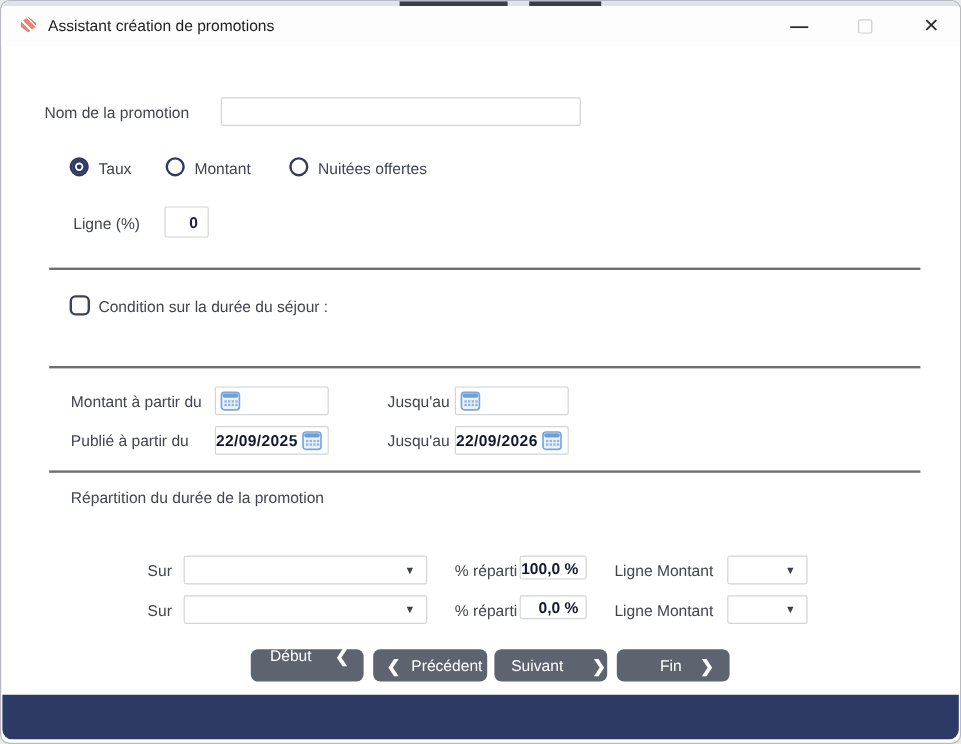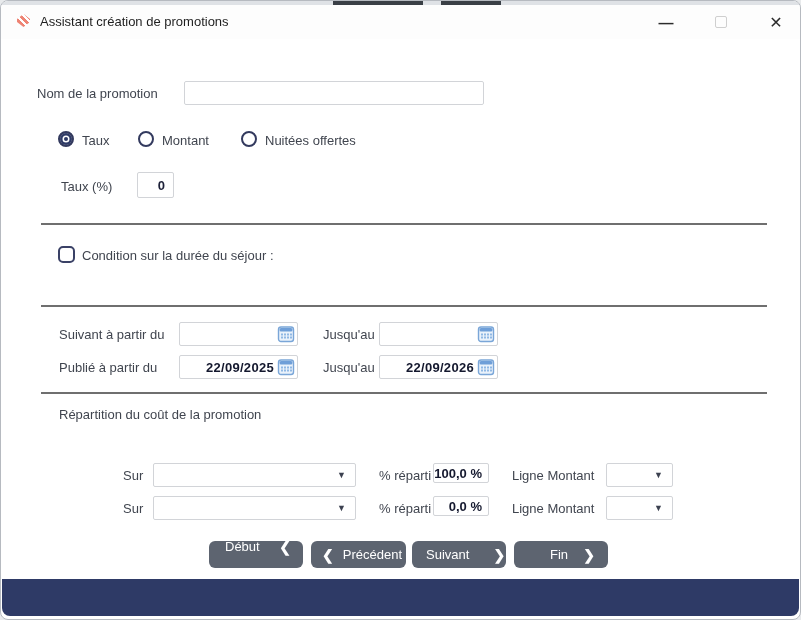--- a/index.html
+++ b/index.html
@@ -30,21 +30,21 @@
   
   .lbl { position:absolute; font-size:13px; color:#40454f; white-space:nowrap; }
   .tinput {
     position:absolute; background:#fff; border:1px solid #d2d4d8; border-radius:2px;
     font-size:13px; color:#1c2038; display:flex; align-items:center;
   }
   .radio { position:absolute; width:16px; height:16px; border:2px solid #333a5e; border-radius:50%; background:#fff; }
   .radio.selected { background:#2e3a66; box-shadow:inset 0 0 0 2.5px #2e3a66, inset 0 0 0 4px #ffffff; }
   .checkbox { position:absolute; width:17px; height:17px; border:2px solid #3a4166; border-radius:5px; background:#fff; }
   .divider { position:absolute; left:40px; width:726px; height:2px; background:#6f6f6f; }
-  .dateinput { position:absolute; width:119px; height:24px; background:#fff; border:1px solid #d2d4d8; border-radius:2px; display:flex; align-items:center; justify-content:flex-end; padding-right:2px; }
+  .dateinput { position:absolute; width:95px; height:24px; background:#fff; border:1px solid #d2d4d8; border-radius:2px; display:flex; align-items:center; padding-right:2px; }
   .dateinput .dval { font-size:13px; font-weight:bold; color:#14182e; margin-right:3px; letter-spacing:.3px; }
   .cal-icon { width:18px; height:18px; flex:0 0 auto; }
   .combo { position:absolute; height:24px; background:#fff; border:1px solid #d2d4d8; border-radius:2px; display:flex; align-items:center; justify-content:flex-end; padding-right:9px; }
   .combo .arrow { font-size:9px; color:#3c4150; }
   .pctbox { position:absolute; width:56px; height:20px; background:#fff; border:1px solid #d2d4d8; border-radius:2px; display:flex; align-items:center; justify-content:flex-end; padding-right:6px; font-size:13px; font-weight:bold; color:#14182e; }
 
   
   .navbtn {
     position:absolute; top:540px; width:94px; height:27px; background:#5d6470; border:none; border-radius:6px;
     color:#fff; font-size:13px; font-family:"Liberation Sans", sans-serif;
@@ -82,33 +82,33 @@
       <span></span>
     </div>
 
   <div class="radio selected" style="left:57px;top:130px;"></div>
   <div class="lbl" style="left:81px;top:132px;">Taux</div>
   <div class="radio" style="left:137px;top:130px;"></div>
   <div class="lbl" style="left:161px;top:132px;">Montant</div>
   <div class="radio" style="left:240px;top:130px;"></div>
   <div class="lbl" style="left:264px;top:132px;">Nuitées offertes</div>
 
-  <div class="lbl" style="left:60px;top:178px;">Taux (%)</div>
+  <div class="lbl" style="left:60px;top:178px;">Ligne (%)</div>
   <div class="tinput" style="left:136px;top:171px;width:37px;height:26px;justify-content:flex-end;padding-right:8px;font-weight:bold;">
       <span>0</span>
     </div>
 
   <div class="divider" style="top:222px;"></div>
 
   <div class="checkbox" style="left:57px;top:245px;"></div>
   <div class="lbl" style="left:81px;top:247px;text-align:right;">Condition sur la durée du séjour :</div>
 
   <div class="divider" style="top:304px;"></div>
 
-  <div class="lbl" style="left:58px;top:326px;">Suivant à partir du</div>
+  <div class="lbl" style="left:58px;top:326px;">Montant à partir du</div>
   <div class="dateinput" style="left:178px;top:321px;">
     <span class="dval"></span>
     <svg class="cal-icon" viewBox="0 0 18 18">
         <rect x="1.5" y="2" width="15" height="14.5" rx="2.5" fill="#eaf2fb" stroke="#7aa6d8" stroke-width="1.4"></rect>
         <rect x="2.5" y="3" width="13" height="3.5" rx="1.5" fill="#6f9fd8"></rect>
         <g fill="#8fb8e4">
           <rect x="4" y="8.5" width="2" height="2"></rect>
           <rect x="7" y="8.5" width="2" height="2"></rect>
           <rect x="10" y="8.5" width="2" height="2"></rect>
           <rect x="13" y="8.5" width="2" height="2"></rect>
@@ -170,21 +170,21 @@
           <rect x="4" y="11.5" width="2" height="2"></rect>
           <rect x="7" y="11.5" width="2" height="2"></rect>
           <rect x="10" y="11.5" width="2" height="2"></rect>
           <rect x="13" y="11.5" width="2" height="2"></rect>
         </g>
       </svg>
   </div>
 
   <div class="divider" style="top:391px;"></div>
 
-  <div class="lbl" style="left:58px;top:406px;">Répartition du coût de la promotion</div>
+  <div class="lbl" style="left:58px;top:406px;">Répartition du durée de la promotion</div>
 
   <div class="lbl" style="left:122px;top:467px;">Sur</div>
   <div class="combo" style="left:152px;top:462px;width:203px;">
       <span class="arrow">▼</span>
     </div>
   <div class="lbl" style="left:378px;top:467px;">% réparti</div>
   <div class="pctbox" style="left:432px;top:462px;">
       <span>100,0 %</span>
     </div>
   <div class="lbl" style="left:511px;top:467px;">Ligne Montant</div>

